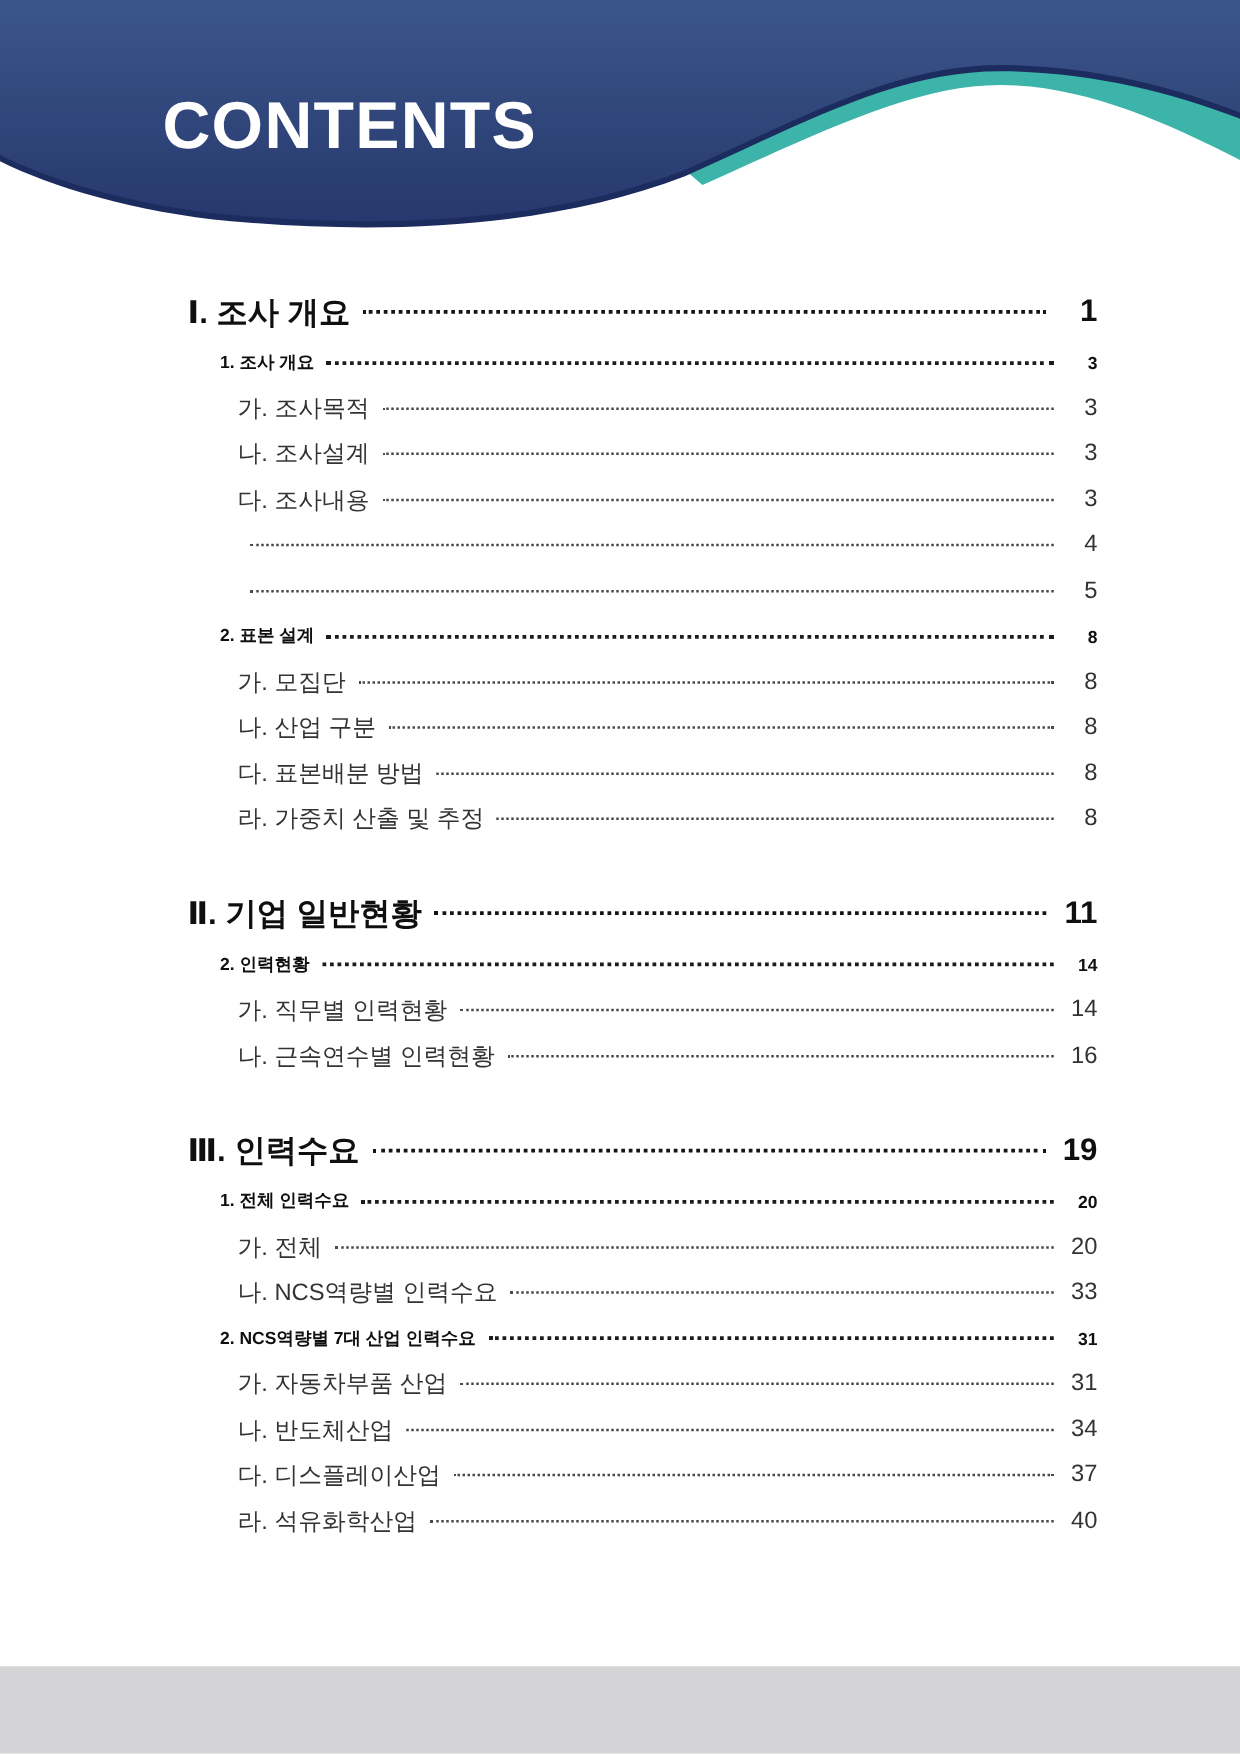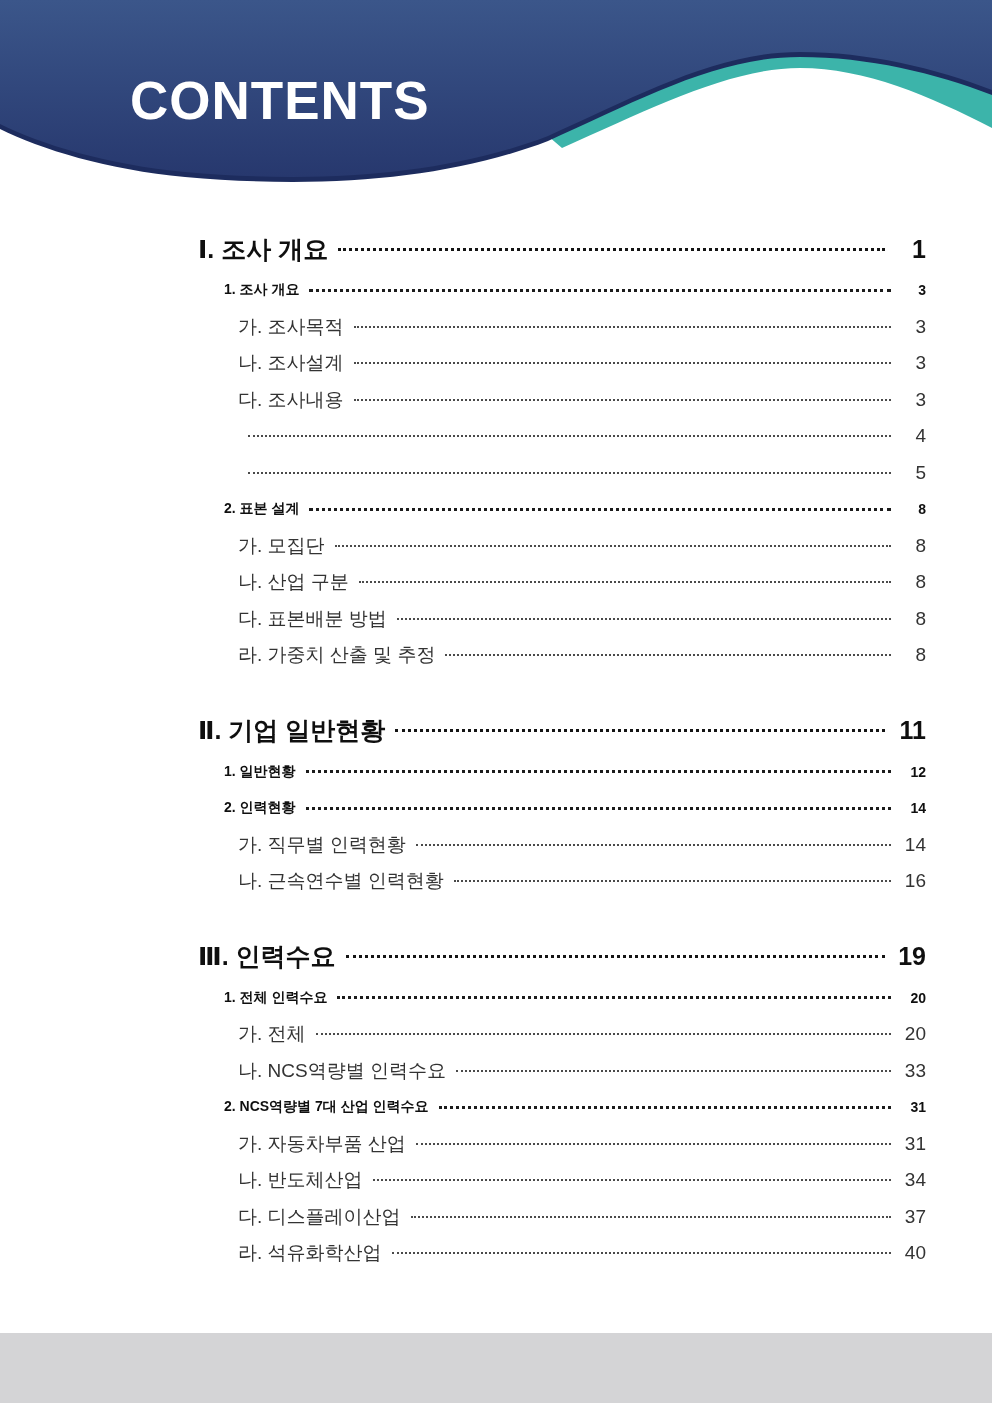--- a/index.html
+++ b/index.html
@@ -12,21 +12,21 @@
   .stop-top{stop-color:var(--navy_top,#3b568a);}
   .stop-bottom{stop-color:var(--navy_bottom,#27386e);}
   .p-teal{fill:var(--teal,#3cb4aa);}
   .p-rim{fill:var(--navy_rim,#1d2c5e);}
   .p-navy{fill:url(#gnavy);}
   .contents-title{
     position:absolute;left:130px;top:74px;line-height:1;
     font-size:53px;font-weight:bold;letter-spacing:1px;
     color:var(--title_color,#ffffff);
   }
-  .toc{position:absolute;left:150px;top:226px;width:728px;margin-left:48px;}
+  .toc{position:absolute;left:150px;top:226px;width:728px;}
   .row{display:flex;align-items:center;height:36.5px;}
   .row.lv1{height:46px;font-size:25px;font-weight:bold;color:var(--text_strong,#0f0f0f);}
   .row.lv2{padding-left:26px;font-size:14px;font-weight:bold;color:var(--text_strong,#0f0f0f);}
   .row.lv3{padding-left:40px;font-size:19px;font-weight:normal;color:var(--text_soft,#333333);align-items:center;}
   .row.sect-gap{margin-top:34px;}
   .lab{white-space:nowrap;}
   .leader{flex:1;height:0;margin:0 9px 0 10px;}
   .lv1 .leader{border-top:3px dotted #141414;}
   .lv2 .leader{border-top:3px dotted #1c1c1c;}
   .lv3 .leader{border-top:2px dotted #4a4a4a;}
@@ -115,25 +115,20 @@
       <span class="leader"></span>
       <span class="page">8</span>
     </div>
 
   <div class="row lv1 sect-gap">
       <span class="lab">Ⅱ. 기업 일반현황</span>
       <span class="leader"></span>
       <span class="page">11</span>
     </div>
   <div class="row lv2">
-      <span class="lab">1. 일반현황</span>
-      <span class="leader"></span>
-      <span class="page">12</span>
-    </div>
-  <div class="row lv2">
       <span class="lab">2. 인력현황</span>
       <span class="leader"></span>
       <span class="page">14</span>
     </div>
   <div class="row lv3">
       <span class="lab">가. 직무별 인력현황</span>
       <span class="leader"></span>
       <span class="page">14</span>
     </div>
   <div class="row lv3">

